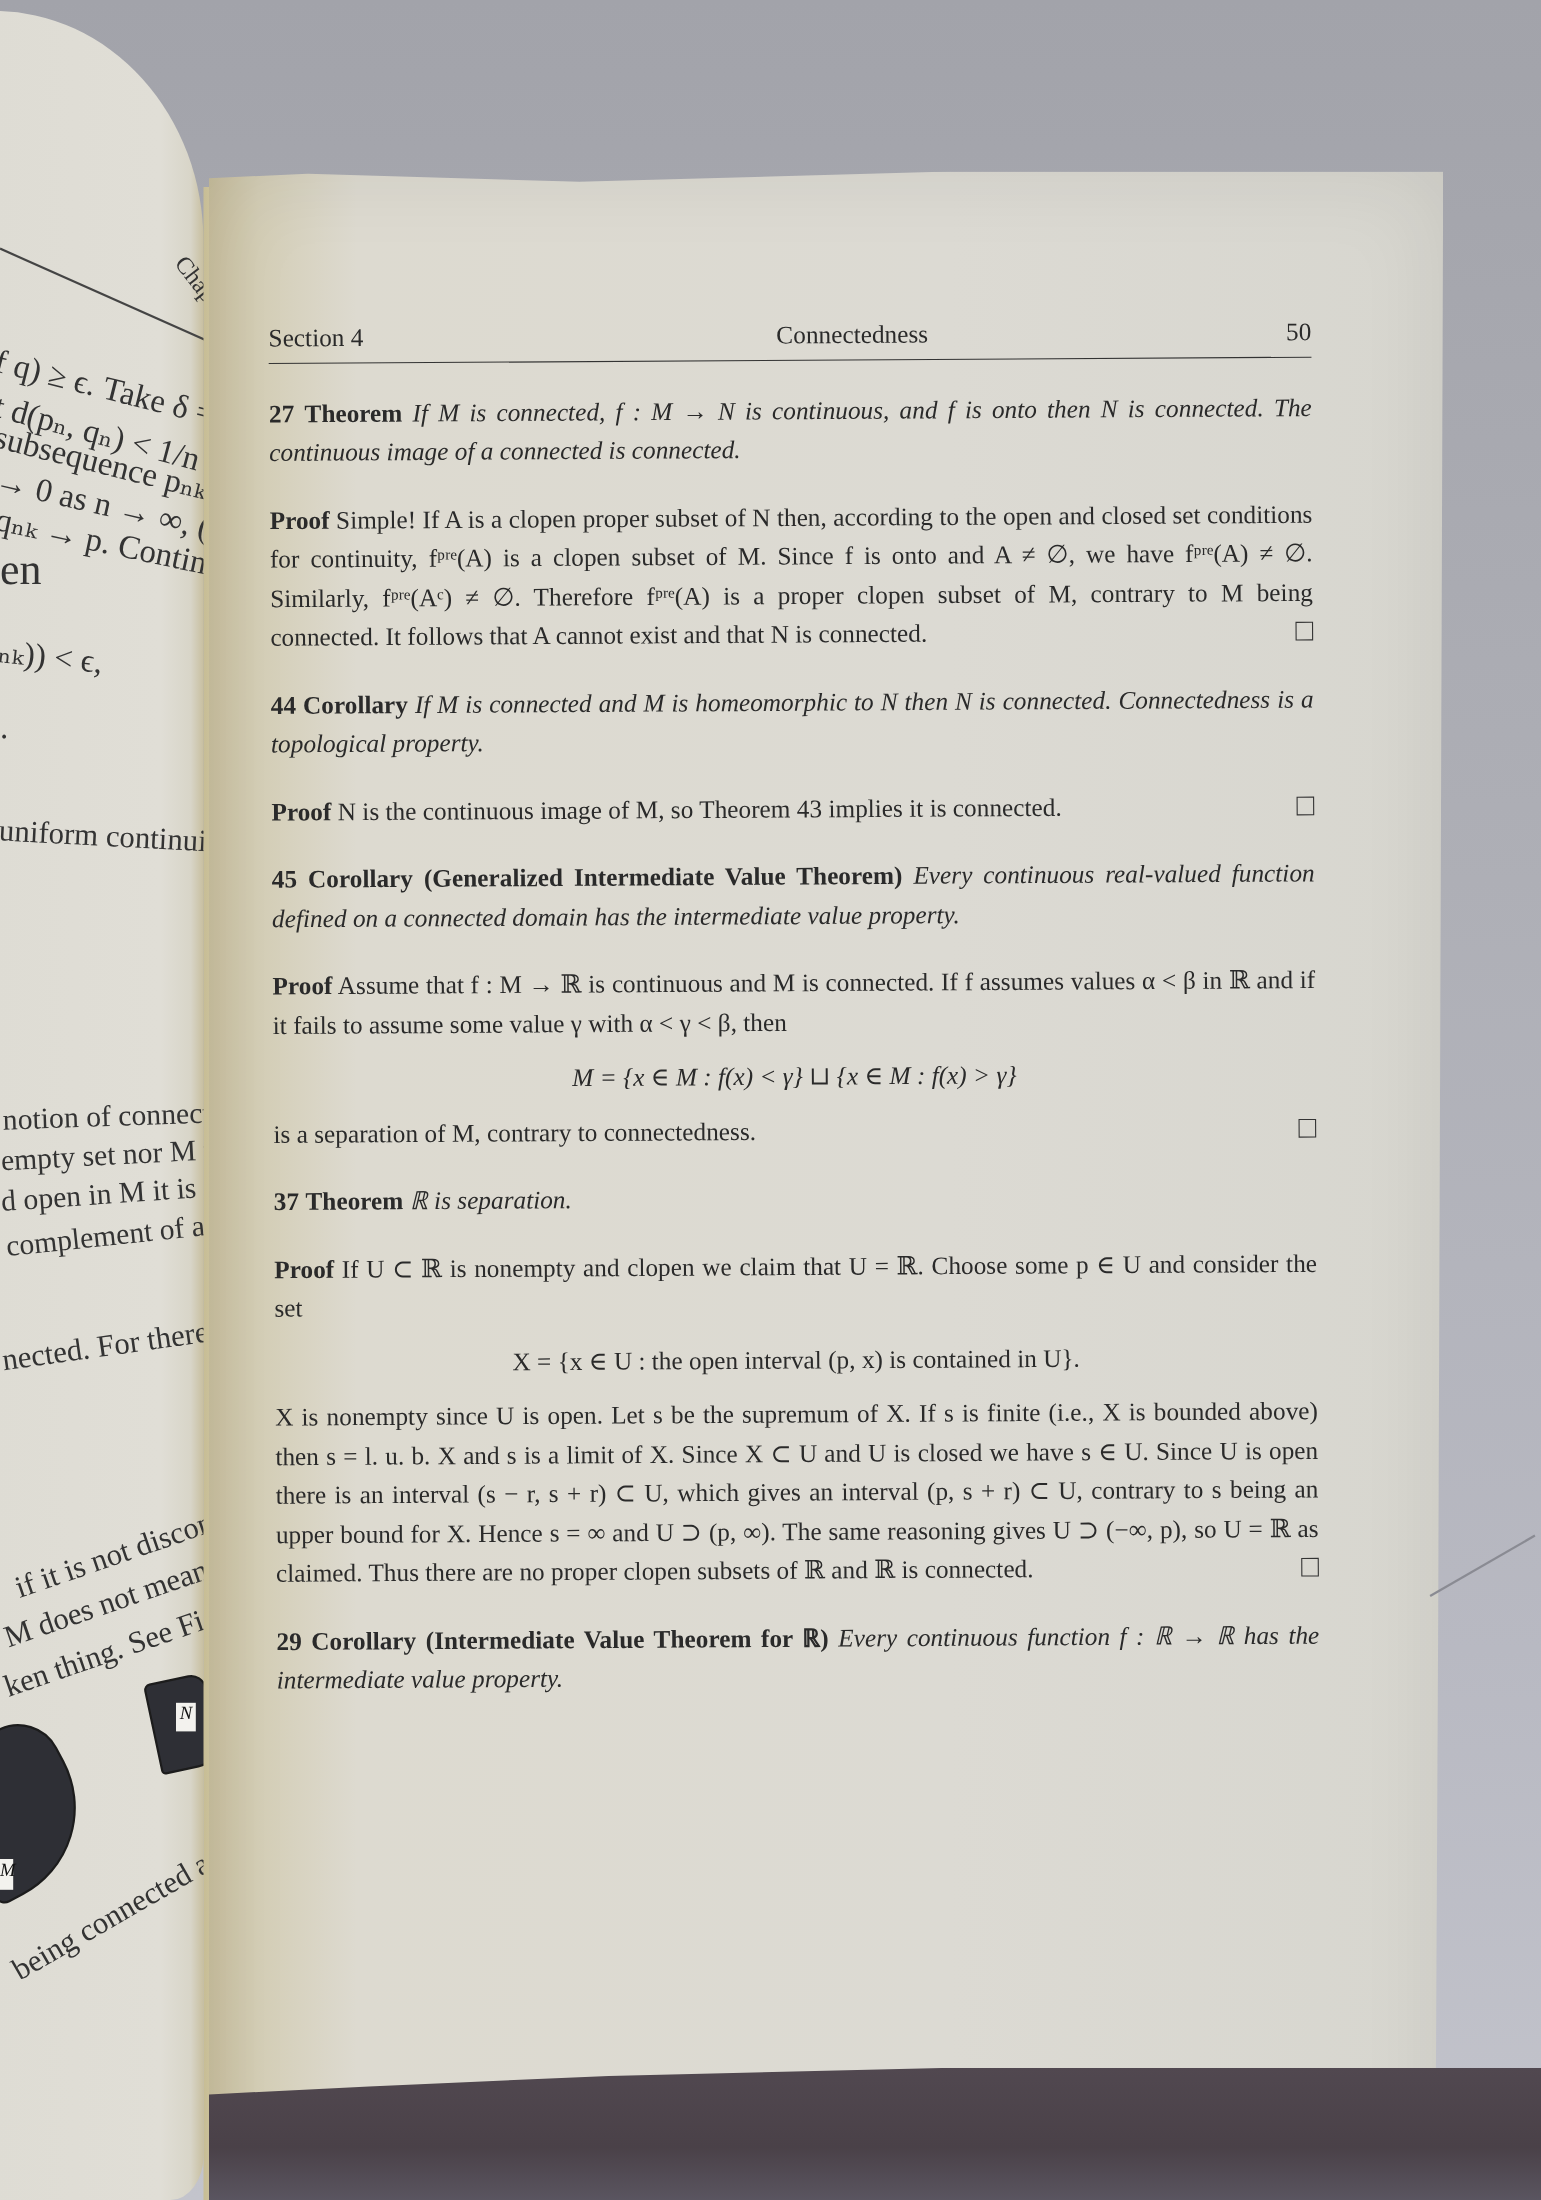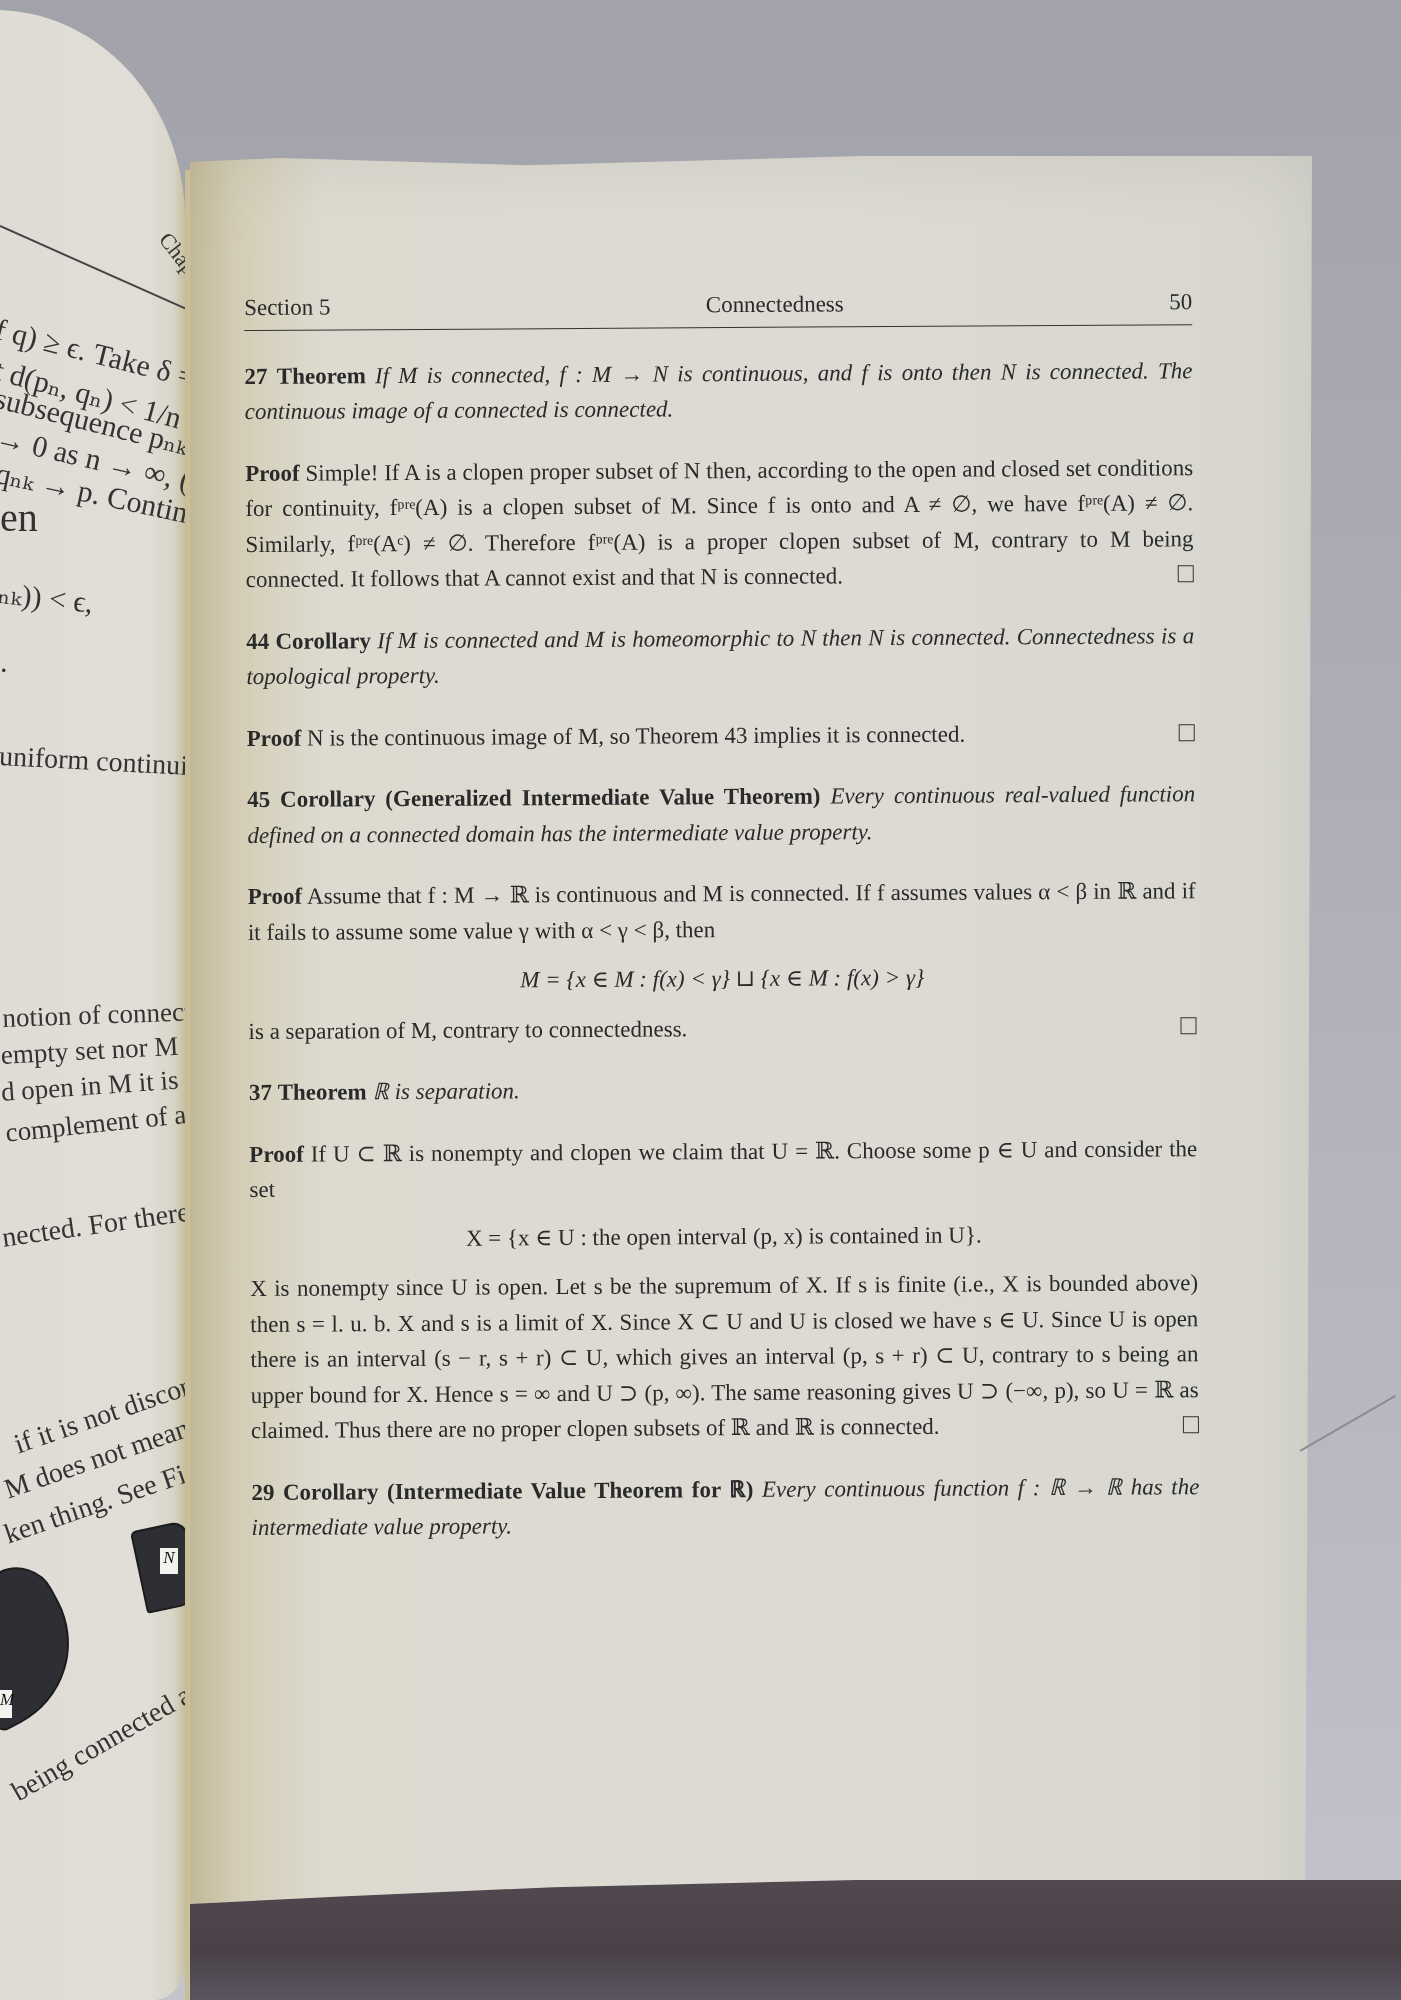--- a/index.html
+++ b/index.html
@@ -111,21 +111,21 @@
 <div class="left-text" style="left:6px; top:1780px; font-size:28px; transform:rotate(-30deg); transform-origin:left top; width:210px;">being connected and</div>
 
 <div class="gutter"></div>
 
 <div class="right-page"></div>
 <div class="shadow-bottom"></div>
 <div class="desk-line"></div>
 
 <div class="page-content">
   <div class="running-head">
-    <span>Section 5</span>
+    <span>Section 4</span>
     <span class="center">Connectedness</span>
     <span>50</span>
   </div>
 
   <div class="block">
     <p>
       <span class="label-bold">27</span>
       <span class="label-bold">Theorem</span>
       <span class="it">If M is connected, f : M → N is continuous, and f is onto then N is connected. The continuous image of a connected is connected.</span>
     </p>

